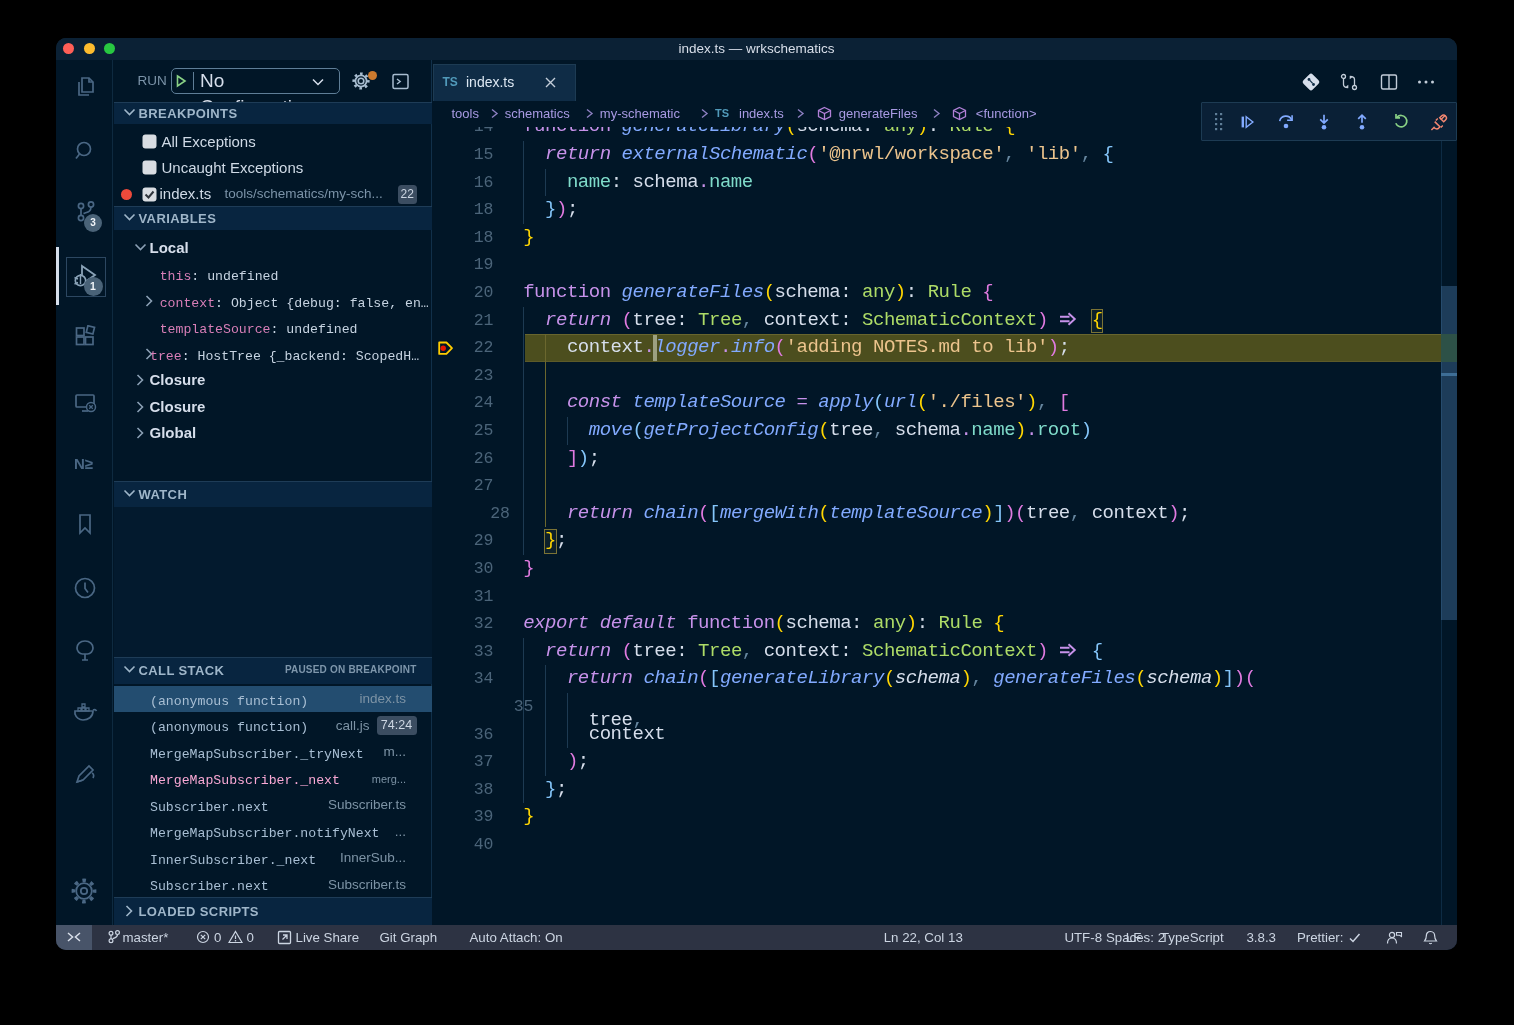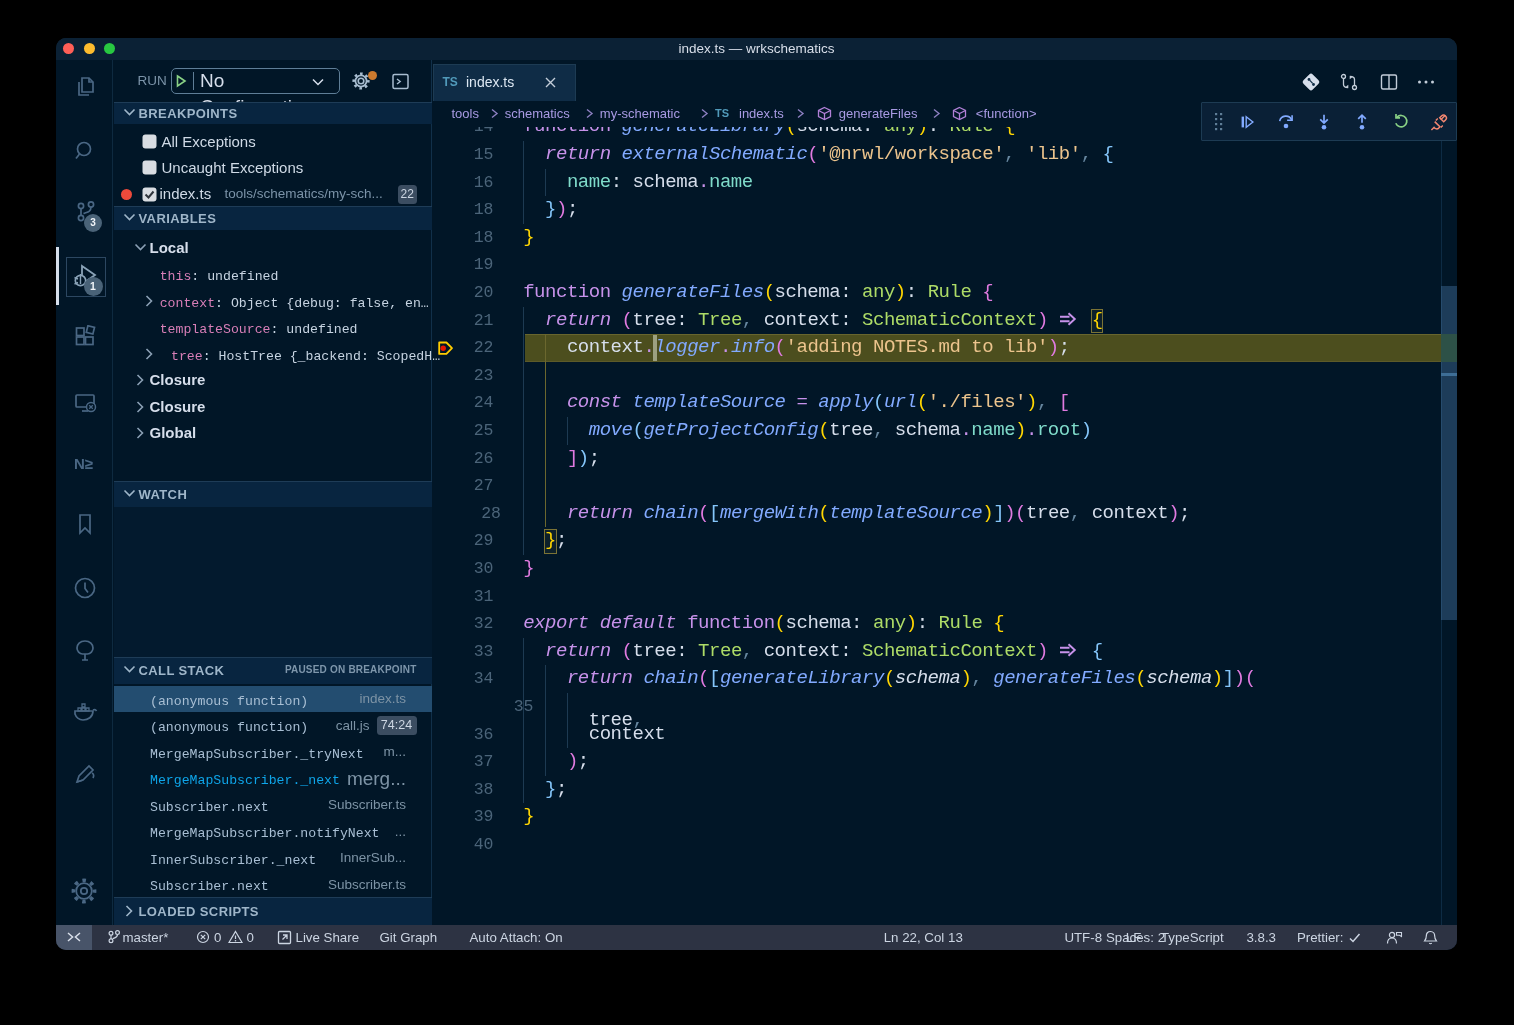--- a/index.html
+++ b/index.html
@@ -194,21 +194,21 @@
         <path d="M3.5 1 L8.5 6 L3.5 11" stroke="#8ba0b5" stroke-width="1.6" fill="none"></path>
       </svg>
     </div>
 <div class="abs" style="left:103.7px;top:253.5px;height:19px;line-height:19px;white-space:pre;"><span class="vmono"><span class="vname">context</span><span class="vval">: Object {debug: false, en…</span></span></div>
 <div class="abs" style="left:103.7px;top:280.2px;height:19px;line-height:19px;white-space:pre;"><span class="vmono"><span class="vname">templateSource</span><span class="vval">: undefined</span></span></div>
 <div class="abs" style="left:86.7px;top:310.0px;width:13px;height:12px;">
       <svg width="13" height="12" viewBox="0 0 13 12" fill="none">
         <path d="M3.5 1 L8.5 6 L3.5 11" stroke="#8ba0b5" stroke-width="1.6" fill="none"></path>
       </svg>
     </div>
-<div class="abs" style="left:115px;top:306.5px;height:19px;line-height:19px;white-space:pre;"><span class="vmono"><span class="vname">tree</span><span class="vval">: HostTree {_backend: ScopedH…</span></span></div>
+<div class="abs" style="left:94px;top:306.5px;height:19px;line-height:19px;white-space:pre;"><span class="vmono"><span class="vname">tree</span><span class="vval">: HostTree {_backend: ScopedH…</span></span></div>
 <div class="abs" style="left:78.0px;top:336.4px;width:13px;height:12px;">
       <svg width="13" height="12" viewBox="0 0 13 12" fill="none">
         <path d="M3.5 1 L8.5 6 L3.5 11" stroke="#8ba0b5" stroke-width="1.6" fill="none"></path>
       </svg>
     </div>
 <div class="abs" style="left:93.5px;top:332.4px;height:20px;line-height:20px;font-size:15px;font-weight:bold;color:#d6deeb;">Closure</div>
 <div class="abs" style="left:78.0px;top:363.0px;width:13px;height:12px;">
       <svg width="13" height="12" viewBox="0 0 13 12" fill="none">
         <path d="M3.5 1 L8.5 6 L3.5 11" stroke="#8ba0b5" stroke-width="1.6" fill="none"></path>
       </svg>
@@ -236,22 +236,22 @@
     </div>
 <div class="abs" style="left:82.5px;top:619px;height:26.5px;line-height:26.5px;"><span class="hdrtxt">CALL STACK</span><span class="abs" style="left:120px;top:0;width:158px;text-align:right;color:#7e96ab;font-weight:bold;font-size:10px;letter-spacing:.2px;">PAUSED ON BREAKPOINT</span></div>
 <div class="abs" style="left:57.5px;top:647.8px;width:318px;height:26.5px;background:#234d70;"></div>
 <div class="abs" style="left:94.0px;top:651.5px;height:19px;line-height:19px;"><span class="vmono" style="color:#a9bfd4">(anonymous function)</span></div>
 <div class="abs" style="left:157.5px;top:651.0px;width:192.5px;height:20px;line-height:20px;text-align:right;font-size:13.5px;color:#7d93a5;">index.ts</div>
 <div class="abs" style="left:94.0px;top:678.05px;height:19px;line-height:19px;"><span class="vmono" style="color:#a9bfd4">(anonymous function)</span></div>
 <div class="abs" style="left:157.5px;top:677.55px;width:156px;height:20px;line-height:20px;text-align:right;font-size:13.5px;color:#7d93a5;">call.js</div>
 <div class="abs" style="left:320.5px;top:678.05px;width:40px;height:19px;border-radius:3.5px;background:#3b4d61;color:#ccd6e2;font-size:12.5px;line-height:19px;text-align:center;">74:24</div>
 <div class="abs" style="left:94.0px;top:704.5999999999999px;height:19px;line-height:19px;"><span class="vmono" style="color:#a9bfd4">MergeMapSubscriber._tryNext</span></div>
 <div class="abs" style="left:157.5px;top:704.0999999999999px;width:192.5px;height:20px;line-height:20px;text-align:right;font-size:13.5px;color:#7d93a5;">m...</div>
-<div class="abs" style="left:94.0px;top:731.1499999999999px;height:19px;line-height:19px;"><span class="vmono" style="color:#0ea5e9">MergeMapSubscriber._next</span></div>
-<div class="abs" style="left:157.5px;top:730.6499999999999px;width:192.5px;height:20px;line-height:20px;text-align:right;font-size:19px;color:#7d93a5;">merg...</div>
+<div class="abs" style="left:94.0px;top:731.1499999999999px;height:19px;line-height:19px;"><span class="vmono" style="color:#f9a8d4">MergeMapSubscriber._next</span></div>
+<div class="abs" style="left:157.5px;top:730.6499999999999px;width:192.5px;height:20px;line-height:20px;text-align:right;font-size:11px;color:#7d93a5;">merg...</div>
 <div class="abs" style="left:94.0px;top:757.6999999999998px;height:19px;line-height:19px;"><span class="vmono" style="color:#a9bfd4">Subscriber.next</span></div>
 <div class="abs" style="left:157.5px;top:757.1999999999998px;width:192.5px;height:20px;line-height:20px;text-align:right;font-size:13.5px;color:#7d93a5;">Subscriber.ts</div>
 <div class="abs" style="left:94.0px;top:784.2499999999998px;height:19px;line-height:19px;"><span class="vmono" style="color:#a9bfd4">MergeMapSubscriber.notifyNext</span></div>
 <div class="abs" style="left:157.5px;top:783.7499999999998px;width:192.5px;height:20px;line-height:20px;text-align:right;font-size:13.5px;color:#7d93a5;">...</div>
 <div class="abs" style="left:94.0px;top:810.7999999999997px;height:19px;line-height:19px;"><span class="vmono" style="color:#a9bfd4">InnerSubscriber._next</span></div>
 <div class="abs" style="left:157.5px;top:810.2999999999997px;width:192.5px;height:20px;line-height:20px;text-align:right;font-size:13.5px;color:#7d93a5;">InnerSub...</div>
 <div class="abs" style="left:94.0px;top:837.3499999999997px;height:19px;line-height:19px;"><span class="vmono" style="color:#a9bfd4">Subscriber.next</span></div>
 <div class="abs" style="left:157.5px;top:836.8499999999997px;width:192.5px;height:20px;line-height:20px;text-align:right;font-size:13.5px;color:#7d93a5;">Subscriber.ts</div>
 <div class="abs" style="left:57.5px;top:859px;width:318px;height:27.5px;background:#082540;border-top:1px solid #1e3c57;"></div>
 <div class="abs" style="left:66.5px;top:866.75px;width:13px;height:12px;">
@@ -384,21 +384,21 @@
 <div class="lnum" style="left:375.5px;top:323.8px;">23</div>
 <div class="codeline" style="left:467.2px;top:323.8px;"></div>
 <div class="lnum" style="left:375.5px;top:351.4px;">24</div>
 <div class="codeline" style="left:467.2px;top:351.4px;"><span class="w">    </span><span class="pi">const</span><span class="w"> </span><span class="bi">templateSource</span><span class="w"> </span><span class="p">=</span><span class="w"> </span><span class="bi">apply</span><span class="blb">(</span><span class="bi">url</span><span class="gld">(</span><span class="s">'./files'</span><span class="gld">)</span><span class="d">,</span><span class="w"> </span><span class="pkb">[</span></div>
 <div class="lnum" style="left:375.5px;top:379.0px;">25</div>
 <div class="codeline" style="left:467.2px;top:379.0px;"><span class="w">      </span><span class="bi">move</span><span class="blb">(</span><span class="bi">getProjectConfig</span><span class="gld">(</span><span class="w">tree</span><span class="d">,</span><span class="w"> </span><span class="w">schema</span><span class="p">.</span><span class="t">name</span><span class="gld">)</span><span class="p">.</span><span class="t">root</span><span class="blb">)</span></div>
 <div class="lnum" style="left:375.5px;top:406.6px;">26</div>
 <div class="codeline" style="left:467.2px;top:406.6px;"><span class="w">    </span><span class="pkb">]</span><span class="blb">)</span><span class="w">;</span></div>
 <div class="lnum" style="left:375.5px;top:434.20000000000005px;">27</div>
 <div class="codeline" style="left:467.2px;top:434.20000000000005px;"></div>
-<div class="lnum" style="left:383px;top:461.8px;">28</div>
+<div class="lnum" style="left:392px;top:461.8px;">28</div>
 <div class="codeline" style="left:467.2px;top:461.8px;"><span class="w">    </span><span class="pi">return</span><span class="w"> </span><span class="bi">chain</span><span class="pkb">(</span><span class="blb">[</span><span class="bi">mergeWith</span><span class="gld">(</span><span class="bi">templateSource</span><span class="gld">)</span><span class="blb">]</span><span class="pkb">)</span><span class="pkb">(</span><span class="w">tree</span><span class="d">,</span><span class="w"> </span><span class="w">context</span><span class="pkb">)</span><span class="w">;</span></div>
 <div class="lnum" style="left:375.5px;top:489.40000000000003px;">29</div>
 <div class="codeline" style="left:467.2px;top:489.40000000000003px;"><span class="w">  </span><span class="gld">}</span><span class="w">;</span></div>
 <div class="lnum" style="left:375.5px;top:517.0px;">30</div>
 <div class="codeline" style="left:467.2px;top:517.0px;"><span class="pkb">}</span></div>
 <div class="lnum" style="left:375.5px;top:544.6px;">31</div>
 <div class="codeline" style="left:467.2px;top:544.6px;"></div>
 <div class="lnum" style="left:375.5px;top:572.2px;">32</div>
 <div class="codeline" style="left:467.2px;top:572.2px;"><span class="pi">export</span><span class="w"> </span><span class="pi">default</span><span class="w"> </span><span class="p">function</span><span class="gld">(</span><span class="w">schema</span><span class="w">:</span><span class="w"> </span><span class="g">any</span><span class="gld">)</span><span class="w">:</span><span class="w"> </span><span class="g">Rule</span><span class="w"> </span><span class="gld">{</span></div>
 <div class="lnum" style="left:375.5px;top:599.8px;">33</div>

